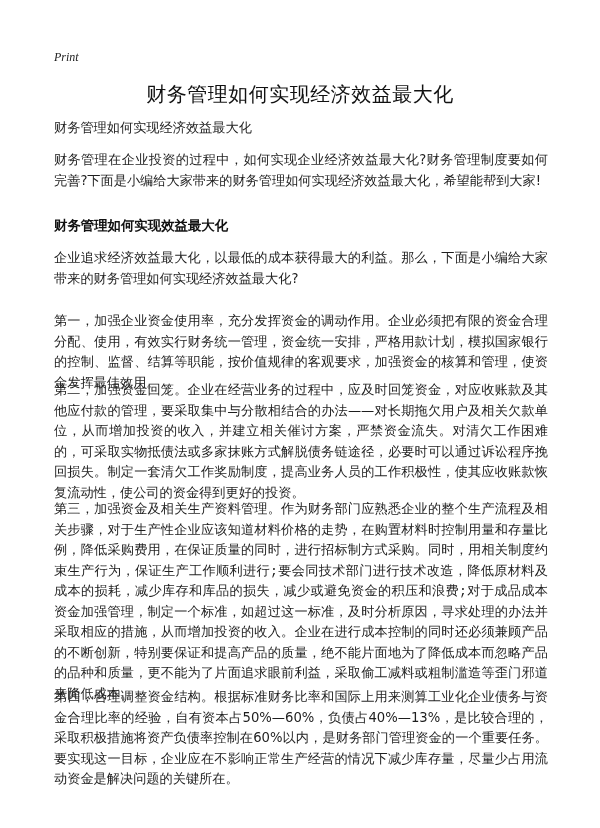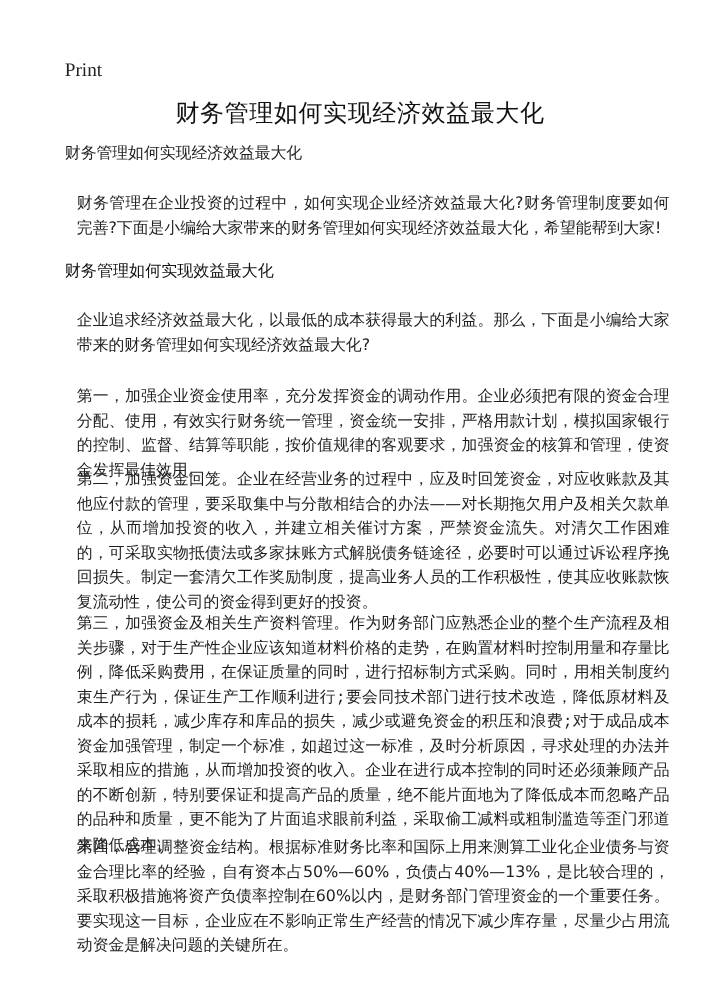--- a/index.html
+++ b/index.html
@@ -13,22 +13,23 @@
     overflow: hidden;
     position: relative;
     color: #1a1a1a;
     font-family: "DejaVu Sans", "Liberation Sans", sans-serif;
   }
   .print-label {
     position: absolute;
     left: 54px;
     top: 50px;
     font-family: "Liberation Serif", "DejaVu Serif", serif;
-    font-size: 16px;
+    font-size: 12px;
     color: #222;
+    font-style: italic;
   }
   .doc-title {
     position: absolute;
     left: 0;
     width: 600px;
     top: 81px;
     text-align: center;
     font-size: 20px;
     font-weight: normal;
     letter-spacing: 0.5px;
@@ -42,27 +43,27 @@
     color: #222;
   }
   .para {
     position: absolute;
     left: 54px;
     width: 494px;
     font-size: 13.2px;
     line-height: 20.5px;
     color: #1e1e1e;
     text-align: justify;
-    margin: 10px;
+    margin: 0;
   }
   .section-heading {
     position: absolute;
     left: 54px;
     font-size: 13.4px;
-    font-weight: normal;
+    font-weight: bold;
     color: #111;
     margin: 0;
   }
 </style>
 </head>
 <body>
 
 <div class="print-label">Print</div>
 
 <h1 class="doc-title" style="margin:0;">财务管理如何实现经济效益最大化</h1>

